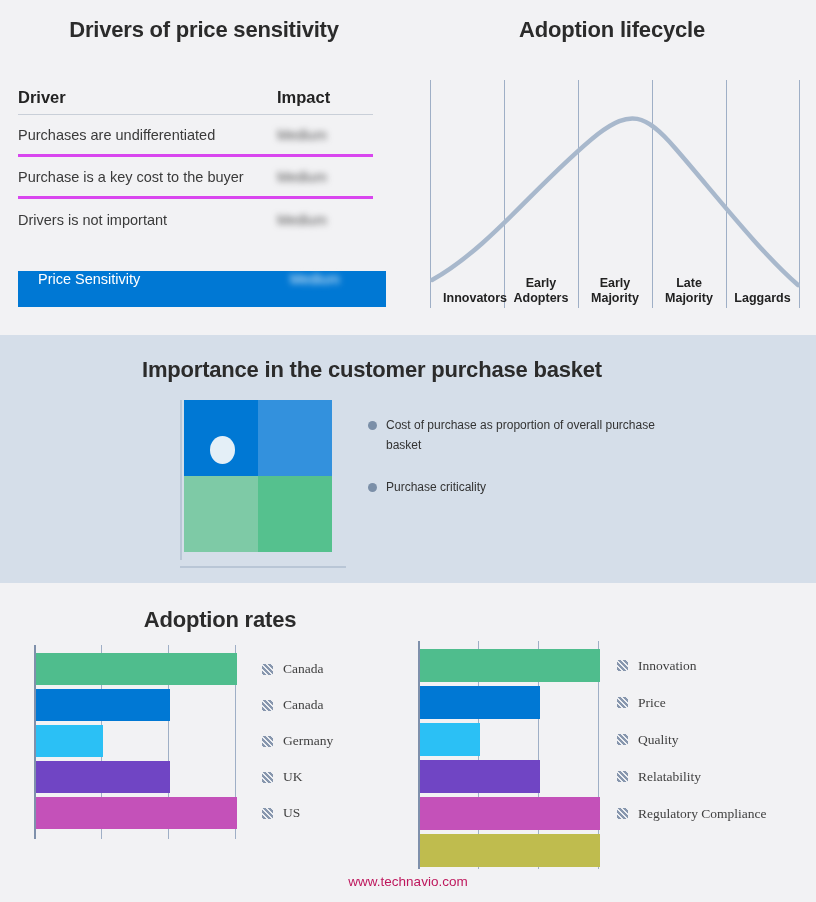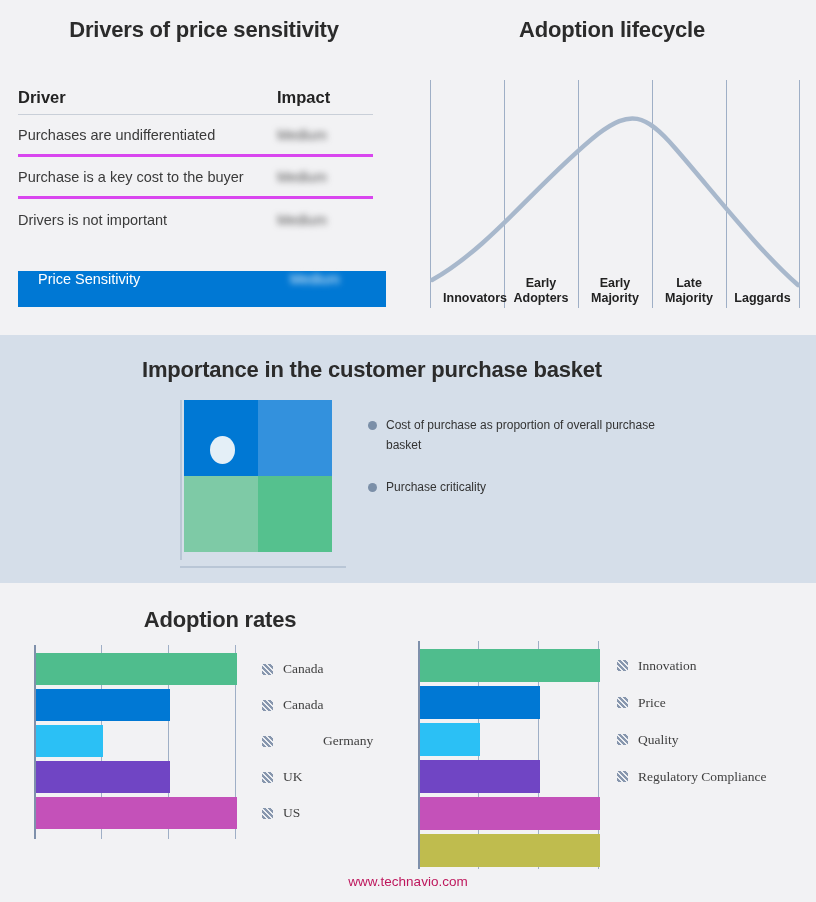--- a/index.html
+++ b/index.html
@@ -236,21 +236,21 @@
 
       <div class="hb-legend" style="left:228px; top:8px;">
         <div class="hbl-item" style="height:32px; margin-bottom:4px;">
           <span class="hbl-swatch"></span>
           <span class="hbl-label">Canada</span>
         </div>
         <div class="hbl-item" style="height:32px; margin-bottom:4px;">
           <span class="hbl-swatch"></span>
           <span class="hbl-label">Canada</span>
         </div>
-        <div class="hbl-item" style="height:32px; margin-bottom:4px;gap:40px;">
+        <div class="hbl-item" style="height:32px; margin-bottom:4px;">
           <span class="hbl-swatch"></span>
           <span class="hbl-label">Germany</span>
         </div>
         <div class="hbl-item" style="height:32px; margin-bottom:4px;">
           <span class="hbl-swatch"></span>
           <span class="hbl-label">UK</span>
         </div>
         <div class="hbl-item" style="height:32px;">
           <span class="hbl-swatch"></span>
           <span class="hbl-label">US</span>
@@ -288,20 +288,24 @@
         <div class="hbl-item" style="height:33px; margin-bottom:4px;">
           <span class="hbl-swatch"></span>
           <span class="hbl-label">Price</span>
         </div>
         <div class="hbl-item" style="height:33px; margin-bottom:4px;">
           <span class="hbl-swatch"></span>
           <span class="hbl-label">Quality</span>
         </div>
         <div class="hbl-item" style="height:33px; margin-bottom:4px;">
           <span class="hbl-swatch"></span>
+          <span class="hbl-label">Relatability</span>
+        </div>
+        <div class="hbl-item" style="height:33px; margin-bottom:4px;">
+          <span class="hbl-swatch"></span>
           <span class="hbl-label">Regulatory Compliance</span>
         </div>
       </div>
     </div>
   </section>
 
   <div id="footer">www.technavio.com</div>
 
 </div>
 

